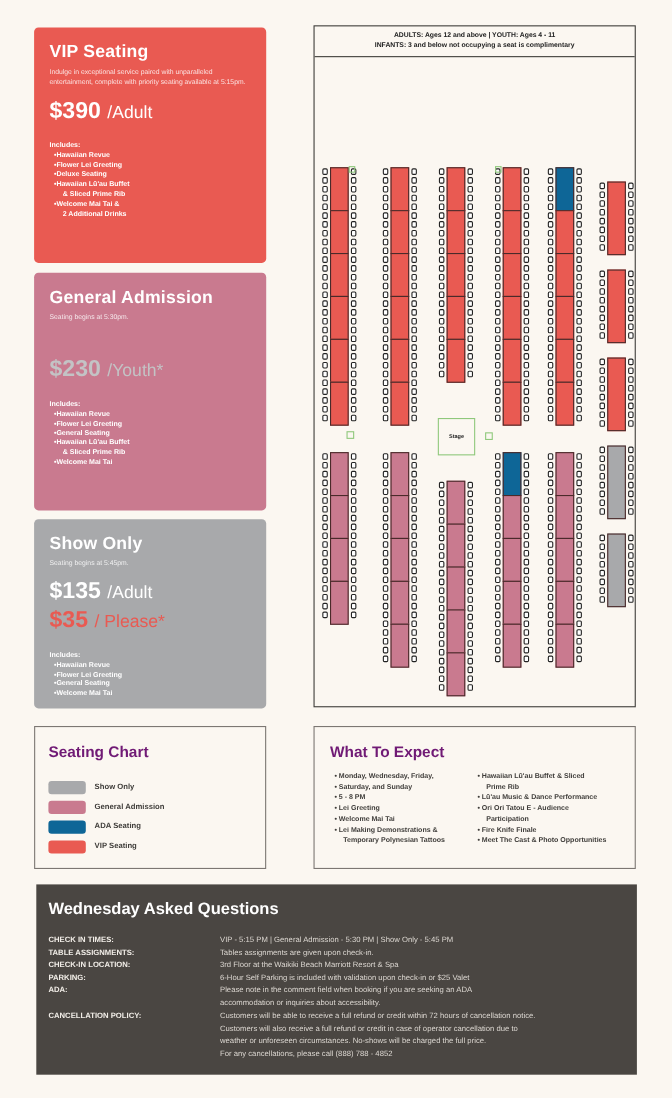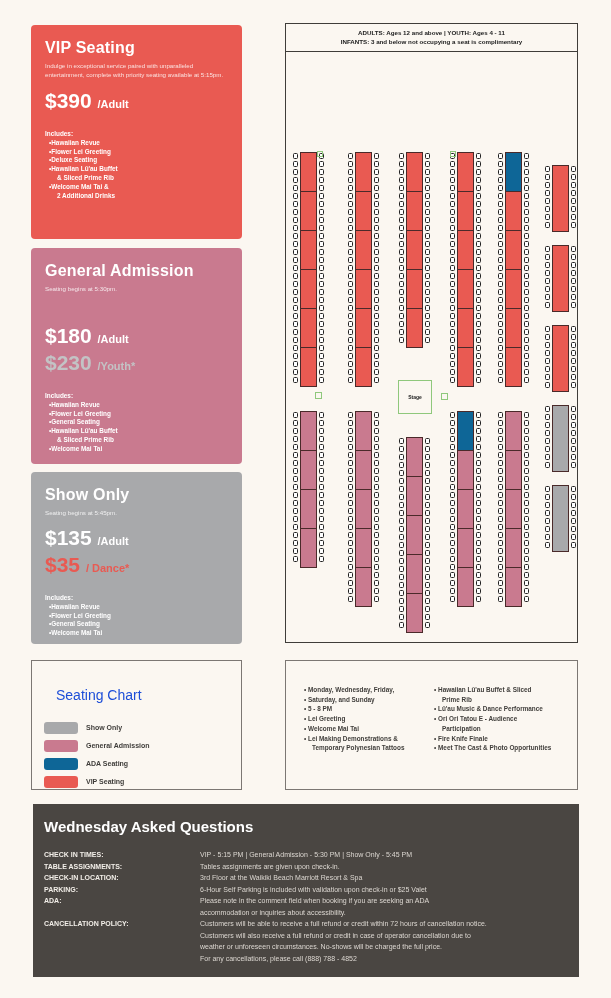--- a/index.html
+++ b/index.html
@@ -1,21 +1,21 @@
 <!DOCTYPE html>
 <html><head>
 <meta charset="utf-8">
 <style>
   html,body{margin:0;padding:0;}
   body{width:611px;height:998px;background:#fbf7f1;position:relative;overflow:hidden;font-family:"Liberation Sans",sans-serif;}
   .card{position:absolute;left:31px;width:211px;border-radius:4px;color:#fff;box-sizing:border-box;padding:14px 14px 10px 14px;}
   .card h2{margin:0;font-size:16px;font-weight:bold;letter-spacing:.2px;}
   .card .desc{font-size:6.2px;line-height:9px;margin-top:4px;opacity:.82;}
   .price{font-size:21px;font-weight:bold;line-height:24px;}
-  .price .unit{font-size:11px;font-weight:bold;}
+  .price .unit{font-size:16px;font-weight:normal;}
   .inc{font-size:6.4px;font-weight:bold;line-height:8.8px;}
   .inc ul{margin:0;padding:0 0 0 4px;list-style:none;}
   .inc li::before{content:"\2022 ";}
   .inc li .cont{display:block;padding-left:8px;}
   .vip{top:25px;height:214px;background:#e95a52;}
   .ga{top:248px;height:216px;background:#c97a8f;}
   .show{top:472px;height:172px;background:#a8a9ab;}
   .youth-grey{color:#c3c3c5;}
   .youth-red{color:#e95a52;}
 
@@ -23,21 +23,21 @@
   .chart .note{height:28px;border-bottom:1.5px solid #3f3d3a;text-align:center;font-size:6.2px;font-weight:bold;line-height:8.5px;padding-top:5px;box-sizing:border-box;color:#222;}
   .chart .stage-main{height:73px;border-bottom:1.5px solid #3f3d3a;display:flex;align-items:center;justify-content:center;font-size:14px;font-weight:bold;color:#1e1e1e;}
   .tbl{position:absolute;width:17px;box-sizing:border-box;}
   .seg{border:1px solid #4a2a2a;box-sizing:border-box;margin-top:-1px;}
   .seg:first-child{margin-top:0;}
   .chairs{position:absolute;top:0;width:5px;}
   .chair{width:5px;height:6px;border:1px solid #222;border-radius:1.5px;box-sizing:border-box;margin-bottom:2px;background:#fff;}
   .mini-stage{position:absolute;border:1.3px solid #8fc87c;box-sizing:border-box;font-size:5px;font-weight:bold;display:flex;align-items:center;justify-content:center;color:#222;}
 
   .legend{position:absolute;left:31px;top:660px;width:211px;height:130px;border:1.5px solid #7c7773;box-sizing:border-box;padding:14px 12px;}
-  .legend h3,.expect h3{margin:12px;font-size:14px;font-weight:normal;color:#1d4ed8;}
+  .legend h3,.expect h3{margin:0;font-size:14px;font-weight:bold;color:#701a75;}
   .legend .row{display:flex;align-items:center;margin-top:5px;height:13px;}
   .legend .first{margin-top:18px;}
   .legend .swatch{width:34px;height:12px;border-radius:3px;margin-right:8px;}
   .legend .lbl{font-size:7px;font-weight:bold;color:#3f3d3a;}
 
   .expect{position:absolute;left:285px;top:660px;width:293px;height:130px;border:1.5px solid #7c7773;box-sizing:border-box;padding:14px 14px;}
   .expect .cols{display:flex;margin-top:10px;}
   .expect ul{margin:0;padding:0;list-style:none;font-size:6.4px;font-weight:bold;color:#3f3d3a;line-height:9.7px;}
   .expect ul li::before{content:"\2022  ";}
   .expect .c1{width:130px;padding-left:4px;}
@@ -67,41 +67,40 @@
         <li><span>Hawaiian Lū'au Buffet</span><span class="cont ind" style="display: block; padding-left: 8px;">&amp; Sliced Prime Rib</span></li>
         <li><span>Welcome Mai Tai &amp;</span><span class="cont ind" style="display: block; padding-left: 8px;">2 Additional Drinks</span></li>
       </ul>
   </div>
 </div>
 
 <div class="card ga">
   <h2>General Admission</h2>
   <div class="desc">Seating begins at 5:30pm.</div>
   <div style="margin-top:31px">
-    <div class="price"><span>$180</span> <span class="unit">/Adult</span></div>
     <div class="price youth-grey"><span>$230</span> <span class="unit">/Youth*</span></div>
   </div>
   <div class="inc" style="margin-top:14px">
     <div>Includes:</div>
     <ul>
         <li><span>Hawaiian Revue</span></li>
         <li><span>Flower Lei Greeting</span></li>
         <li><span>General Seating</span></li>
         <li><span>Hawaiian Lū'au Buffet</span><span class="cont ind" style="display: block; padding-left: 8px;">&amp; Sliced Prime Rib</span></li>
         <li><span>Welcome Mai Tai</span></li>
       </ul>
   </div>
 </div>
 
 <div class="card show">
   <h2>Show Only</h2>
   <div class="desc">Seating begins at 5:45pm.</div>
   <div style="margin-top:9px">
     <div class="price"><span>$135</span> <span class="unit">/Adult</span></div>
-    <div class="price youth-red"><span>$35</span> <span class="unit">/ Dance*</span></div>
+    <div class="price youth-red"><span>$35</span> <span class="unit">/ Please*</span></div>
   </div>
   <div class="inc" style="margin-top:14px">
     <div>Includes:</div>
     <ul>
         <li><span>Hawaiian Revue</span></li>
         <li><span>Flower Lei Greeting</span></li>
         <li><span>General Seating</span></li>
         <li><span>Welcome Mai Tai</span></li>
       </ul>
   </div>
@@ -873,20 +872,21 @@
     <div class="swatch" style="background: rgb(14, 102, 151);"></div>
     <span class="lbl">ADA Seating</span>
   </div>
   <div class="row">
     <div class="swatch" style="background: rgb(233, 90, 82);"></div>
     <span class="lbl">VIP Seating</span>
   </div>
 </div>
 
 <div class="expect">
+  <h3>What To Expect</h3>
   <div class="cols">
     <ul class="c1">
         <li><span>Monday, Wednesday, Friday,</span></li>
         <li><span> Saturday, and Sunday</span></li>
         <li><span>5 - 8 PM</span></li>
         <li><span>Lei Greeting</span></li>
         <li><span>Welcome Mai Tai</span></li>
         <li><span>Lei Making Demonstrations &amp;</span><span class="cont ind" style="display: block; padding-left: 8px;">Temporary Polynesian Tattoos</span></li>
       </ul>
     <ul class="c2">

